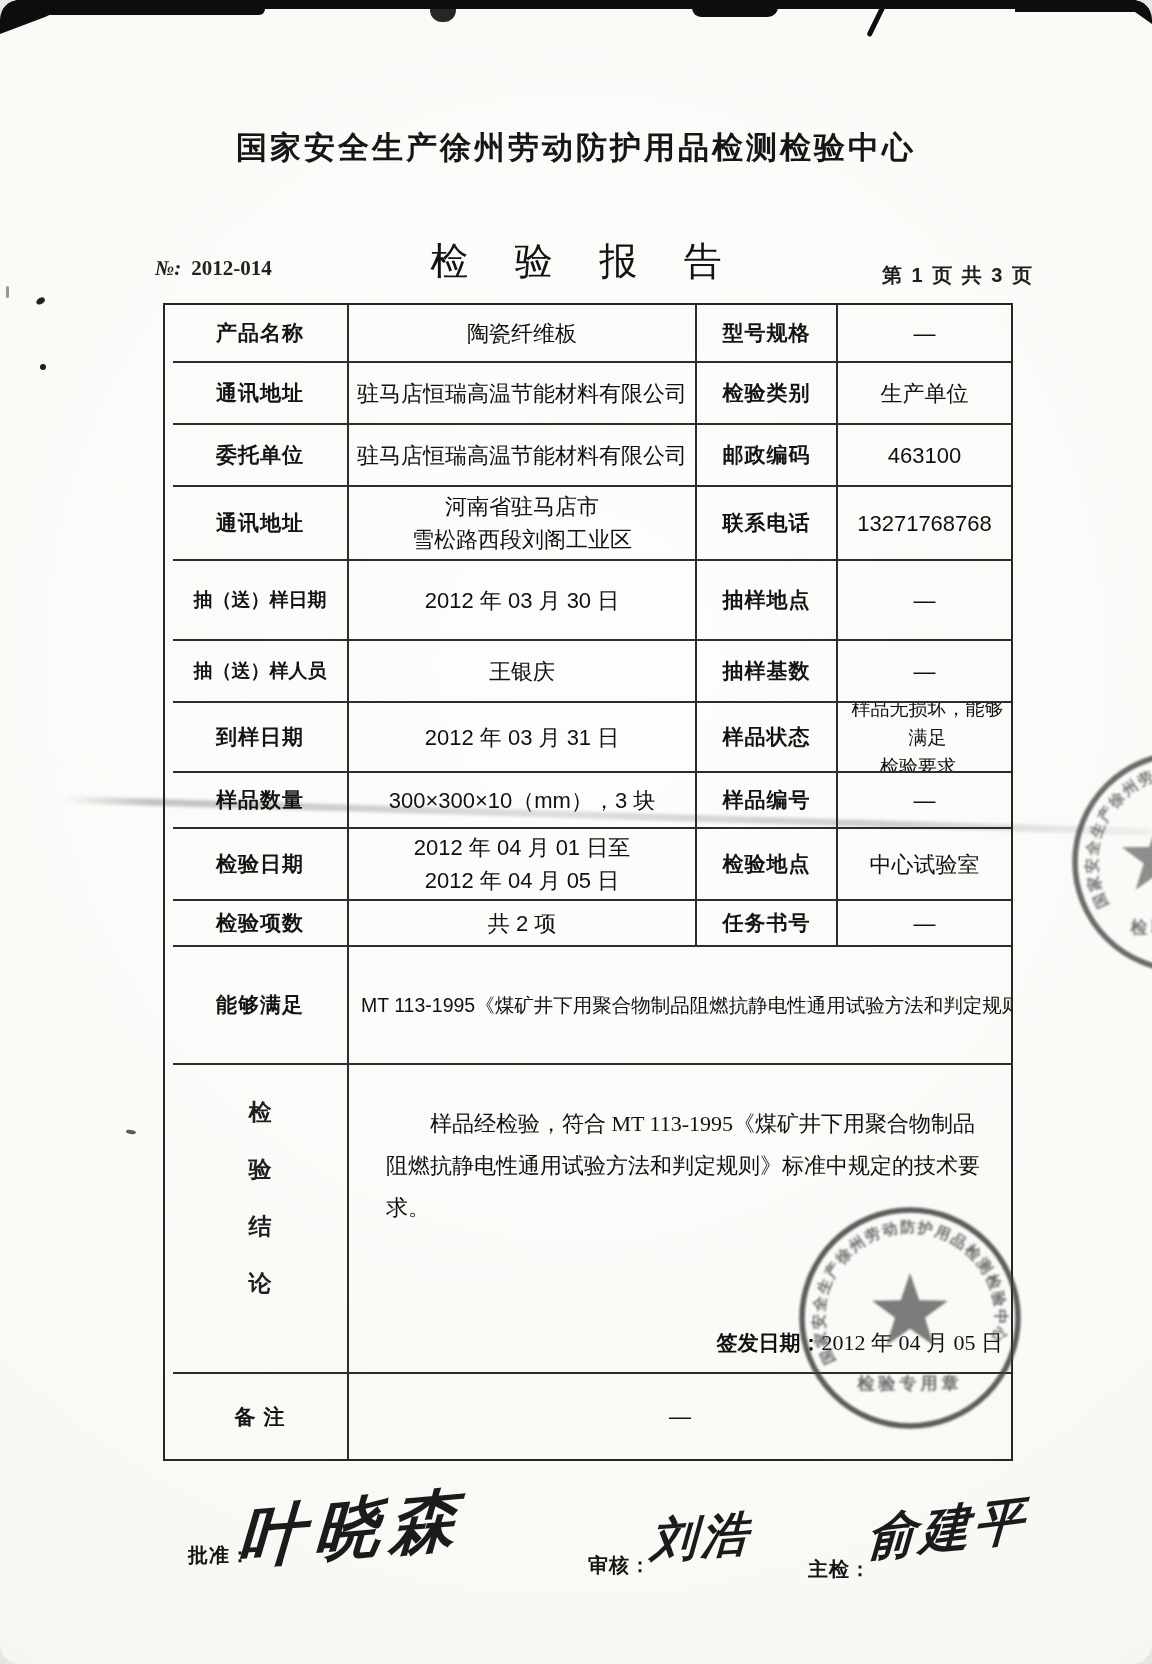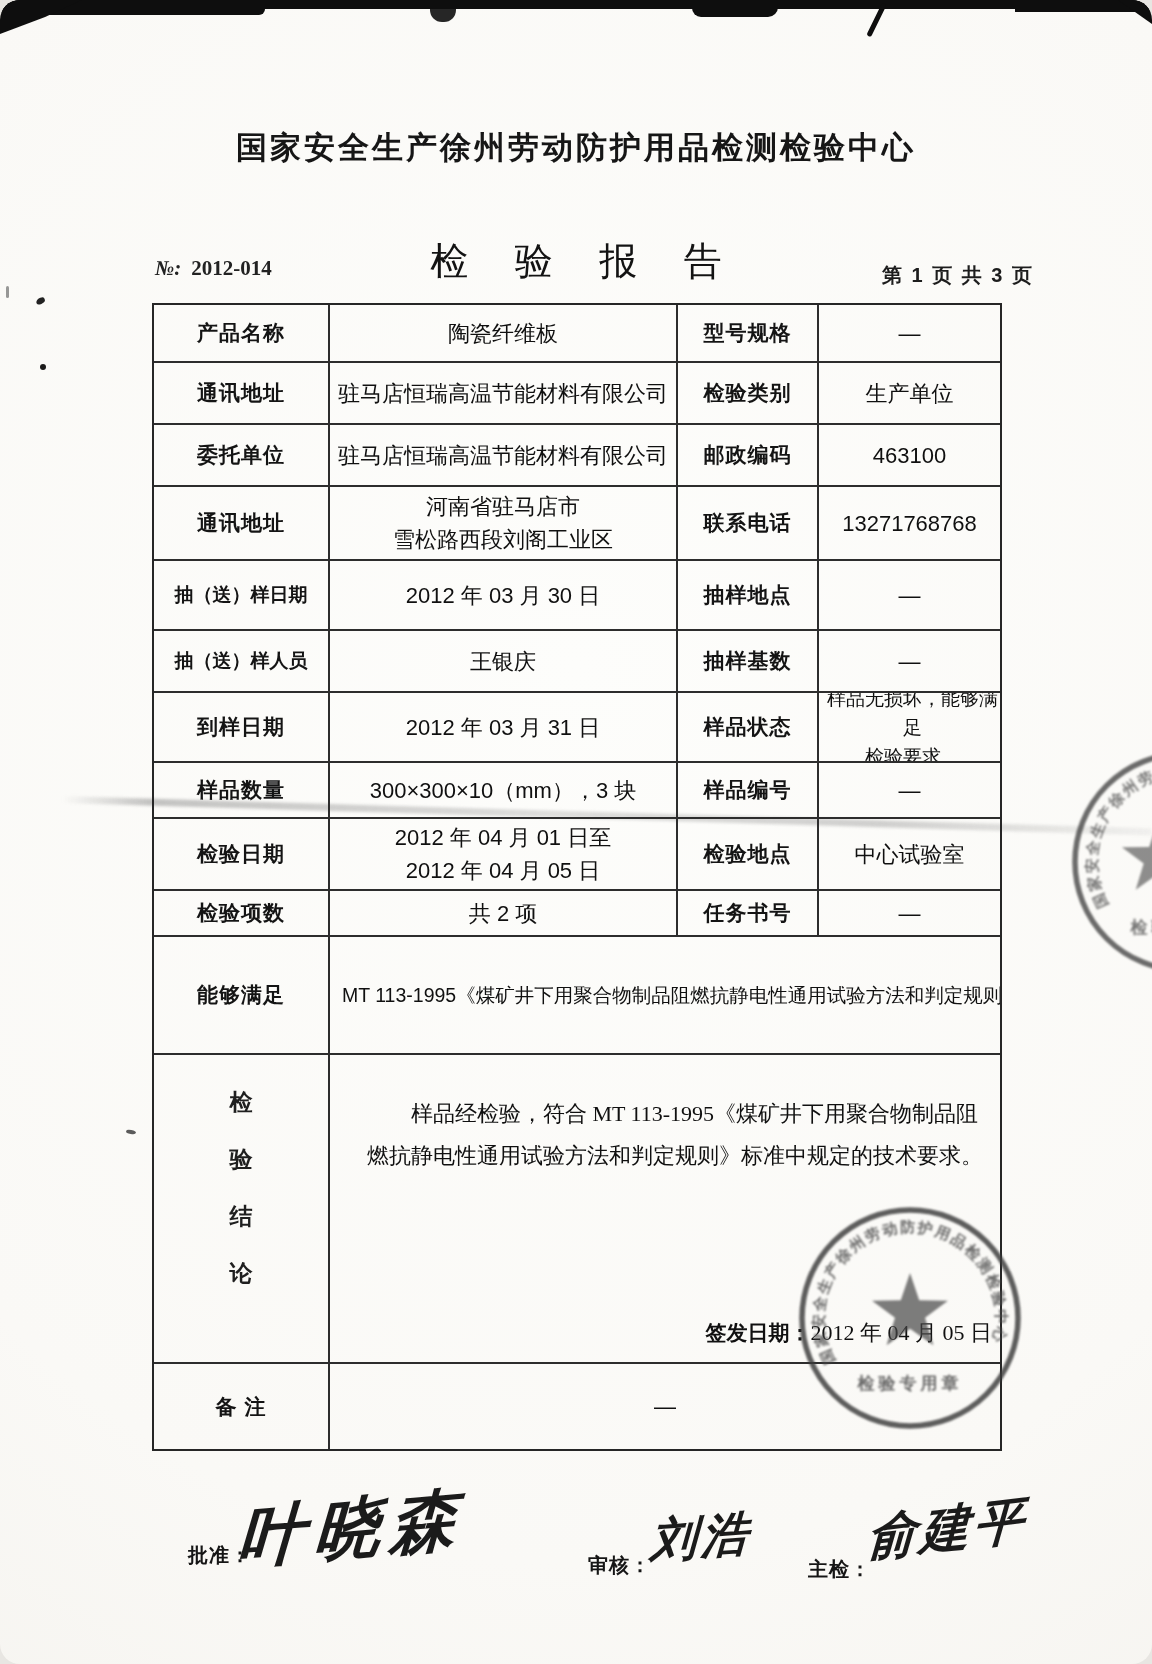--- a/index.html
+++ b/index.html
@@ -38,22 +38,22 @@
   .org-title{position:absolute;left:0;top:127px;width:1152px;text-align:center;
     font-size:31px;font-weight:bold;letter-spacing:3px;color:#161616;}
   .report-title{position:absolute;left:0;top:188px;width:1152px;text-align:center;
     font-size:38px;font-weight:normal;letter-spacing:18px;text-indent:18px;color:#131313;margin-top:48px;}
   .no-line{position:absolute;left:155px;top:256px;font-family:"Liberation Serif",serif;
     font-size:21px;font-weight:bold;color:#222;}
   .no-line .no-label{font-style:italic;margin-right:10px;}
   .pagination{position:absolute;right:118px;top:262px;font-size:20px;font-weight:bold;
     letter-spacing:2px;color:#1d1d1d;}
   
-  .report-table{position:absolute;left:152px;top:303px;width:850px;
-    border:2.5px solid #262626;box-sizing:border-box;background:transparent;}
+  .report-table{position:absolute;left:163px;top:303px;width:850px;
+    border:2.5px solid #262626;box-sizing:border-box;background:transparent;padding-left:8px;}
   .trow{display:flex;border-bottom:2px solid #2d2d2d;box-sizing:border-box;}
   .trow:last-child{border-bottom:none;}
   .c{display:flex;align-items:center;justify-content:center;text-align:center;
      box-sizing:border-box;border-right:2px solid #2d2d2d;overflow:hidden;}
   .c:last-child{border-right:none;}
   .w1{width:176px;flex:none;}
   .w2{width:348px;flex:none;}
   .w3{width:141px;flex:none;}
   .w4{flex:1;}
   .wide{flex:1;}
@@ -151,21 +151,21 @@
       <div class="c w2">
           <span class="val">河南省驻马店市
 雪松路西段刘阁工业区</span>
         </div>
       <div class="c w3 lab">联系电话</div>
       <div class="c w4">
           <span class="val">13271768768</span>
         </div>
     </div>
 
-    <div class="trow" style="height:70px">
+    <div class="trow" style="height:80px">
       <div class="c w1 lab lab-sm">抽（送）样日期</div>
       <div class="c w2">
           <span class="val">2012 年 03 月 30 日</span>
         </div>
       <div class="c w3 lab">抽样地点</div>
       <div class="c w4">
           <span class="val">—</span>
         </div>
     </div>
 

